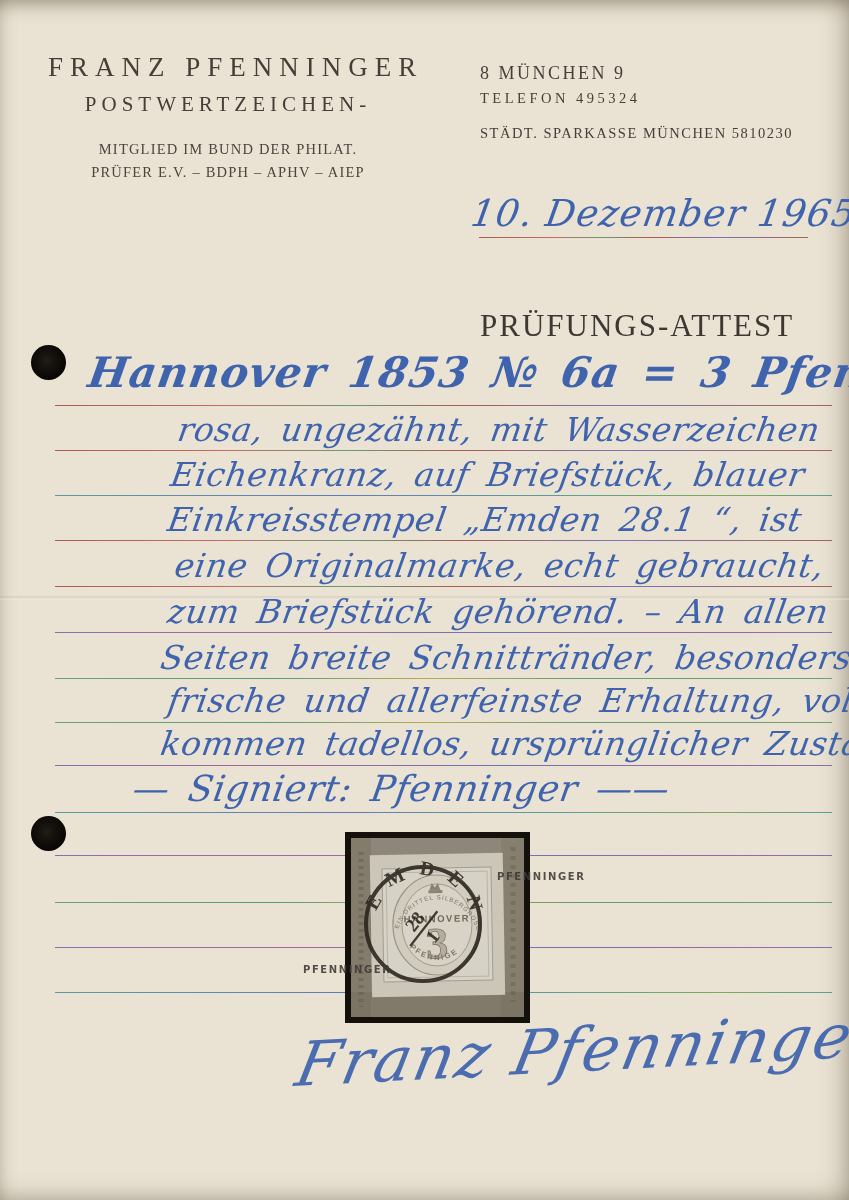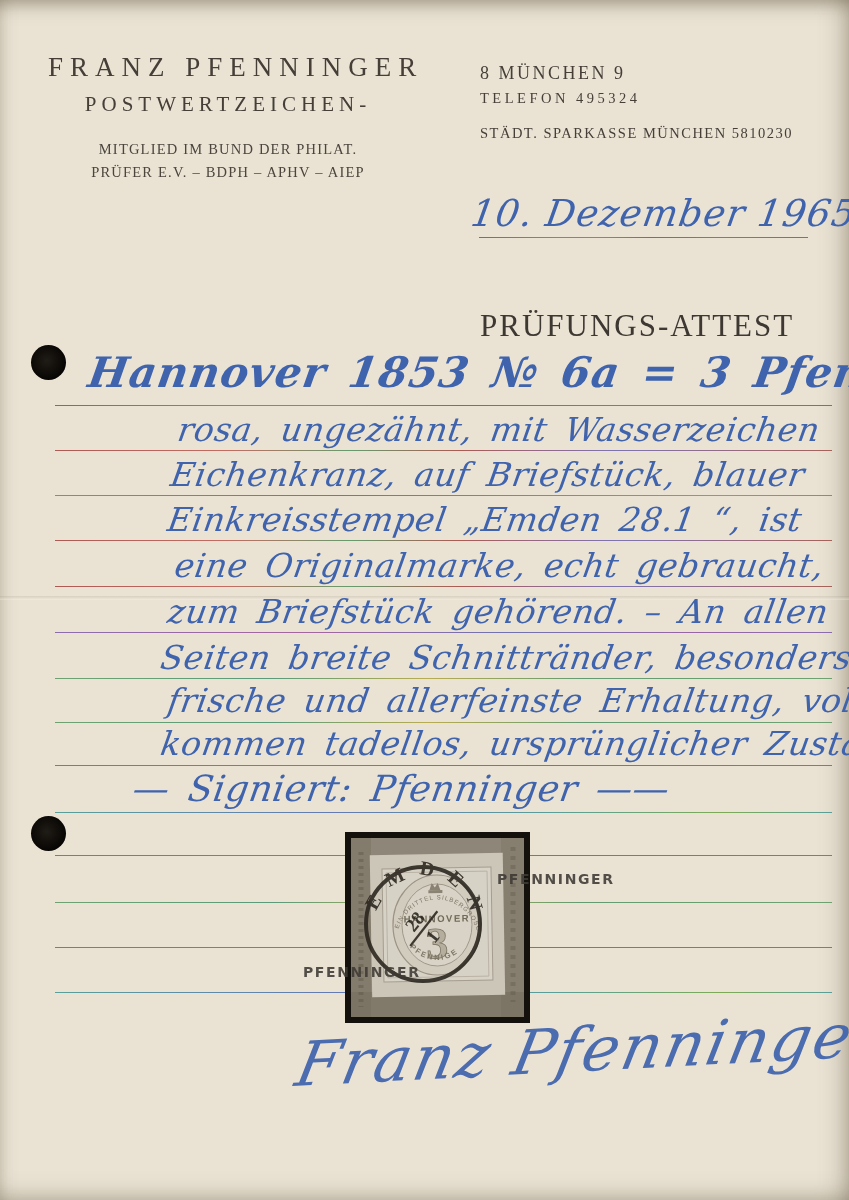--- a/index.html
+++ b/index.html
@@ -41,21 +41,21 @@
   .rule{position:absolute;left:55px;width:777px;height:1px;opacity:.85;}
   .hue-a{background:linear-gradient(90deg,#a3423c,#bd564c 22%,#4f8f5a 38%,#a3423c 52%,#6a5fae 72%,#9c4b42);}
   .hue-b{background:linear-gradient(90deg,#58975f,#3f8f6a 28%,#b0a23a 48%,#4a8f5f 68%,#58975f);}
   .hue-c{background:linear-gradient(90deg,#7a58a8,#9a4f96 32%,#5a5fae 58%,#8a4f9e 82%,#7a58a8);}
   .hue-d{background:linear-gradient(90deg,#3f9390,#4a68b0 36%,#3f9390 64%,#6aa13f 86%,#3f9390);}
   .rule-date{left:479px;width:329px;}
   .crease{position:absolute;left:0;top:596px;width:849px;height:4px;
     background:linear-gradient(180deg,rgba(120,108,90,.16),rgba(255,253,246,.30));}
   
   .photo{position:absolute;left:345px;top:832px;width:185px;height:191px;}
-  .handstamp{position:absolute;font-family:"DejaVu Sans",sans-serif;font-size:14px;
+  .handstamp{position:absolute;font-family:"DejaVu Sans",sans-serif;font-size:10px;
     font-weight:bold;letter-spacing:1.6px;color:#3e3a34;opacity:.88;white-space:nowrap;}
   .hs1{left:497px;top:871px;}
   .hs2{left:303px;top:964px;}
 </style>
 </head>
 <body>
 
 <div class="page">
 
   <div class="punch" style="top:345px;"></div>

